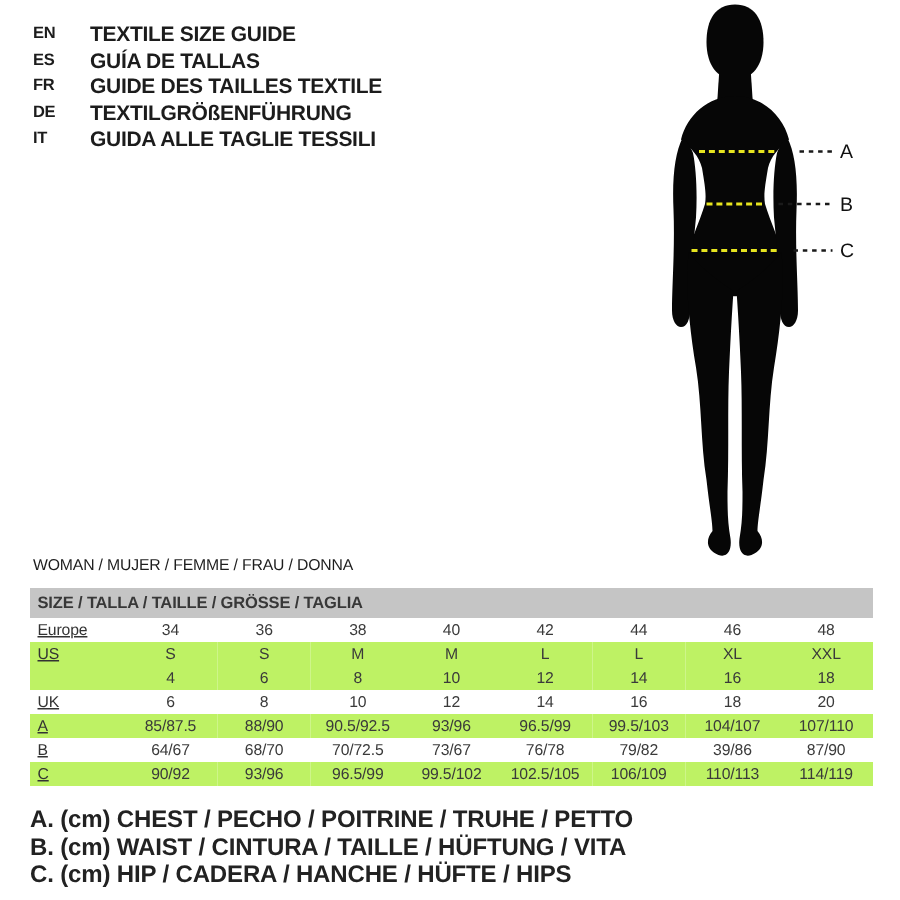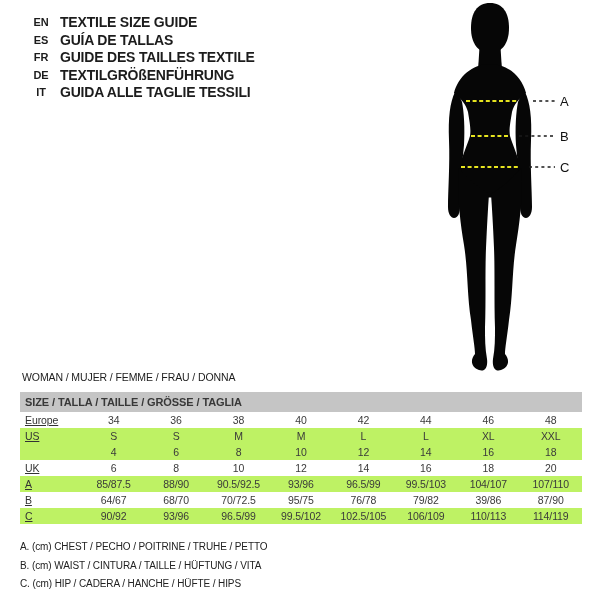--- a/index.html
+++ b/index.html
@@ -3,21 +3,21 @@
 <meta charset="utf-8">
 <style>
   html,body{margin:0;padding:0;}
   body{
     width:600px;height:600px;position:relative;background:#ffffff;
     font-family:"Liberation Sans", sans-serif;color:#1c1c1c;overflow:hidden;
   }
   
   .lang-block{position:absolute;left:22px;top:14px;}
   .lang-row{display:flex;line-height:17.6px;}
-  .lang-code{width:38px;font-weight:700;font-size:11px;letter-spacing:-0.2px;text-align:center;}
+  .lang-code{width:38px;font-weight:700;font-size:11px;letter-spacing:-0.2px;}
   .lang-text{font-weight:700;font-size:14px;letter-spacing:-0.2px;white-space:nowrap;}
 
   
   .figure-wrap{position:absolute;left:393px;top:0;width:205px;height:380px;}
   .figure-wrap svg{display:block;}
   .marker-label{font-family:"Liberation Sans",sans-serif;font-size:13px;fill:#111;}
 
   
   .woman-title{position:absolute;left:22px;top:371px;font-size:10.5px;font-weight:400;letter-spacing:-0.1px;text-align:center;}
 
@@ -32,21 +32,21 @@
   }
   table.size-table td{
     height:16px;font-size:10.5px;color:#3a3a3a;text-align:center;
     padding:0;vertical-align:middle;letter-spacing:-0.1px;
   }
   table.size-table td.rowlabel{text-align:left;padding-left:5px;width:76px;color:#333;text-decoration:underline;}
   table.size-table tr.shaded{background:#bef264;}
 
   
   .legend{position:absolute;left:20px;top:538px;}
-  .legend-line{font-size:10px;font-weight:400;line-height:18.5px;letter-spacing:-0.1px;color:#222;}
+  .legend-line{font-size:16px;font-weight:700;line-height:18.5px;letter-spacing:-0.1px;color:#222;}
 </style>
 </head>
 <body>
 
 <div class="lang-block">
     <div class="lang-row">
       <span class="lang-code">EN</span>
       <span class="lang-text">TEXTILE SIZE GUIDE</span>
     </div>
     <div class="lang-row">
@@ -209,21 +209,21 @@
         <td>96.5/99</td>
         <td>99.5/103</td>
         <td>104/107</td>
         <td>107/110</td>
       </tr>
       <tr>
         <td class="rowlabel">B</td>
         <td>64/67</td>
         <td>68/70</td>
         <td>70/72.5</td>
-        <td>95/75</td>
+        <td>73/67</td>
         <td>76/78</td>
         <td>79/82</td>
         <td>39/86</td>
         <td>87/90</td>
       </tr>
       <tr class="shaded">
         <td class="rowlabel">C</td>
         <td>90/92</td>
         <td>93/96</td>
         <td>96.5/99</td>

